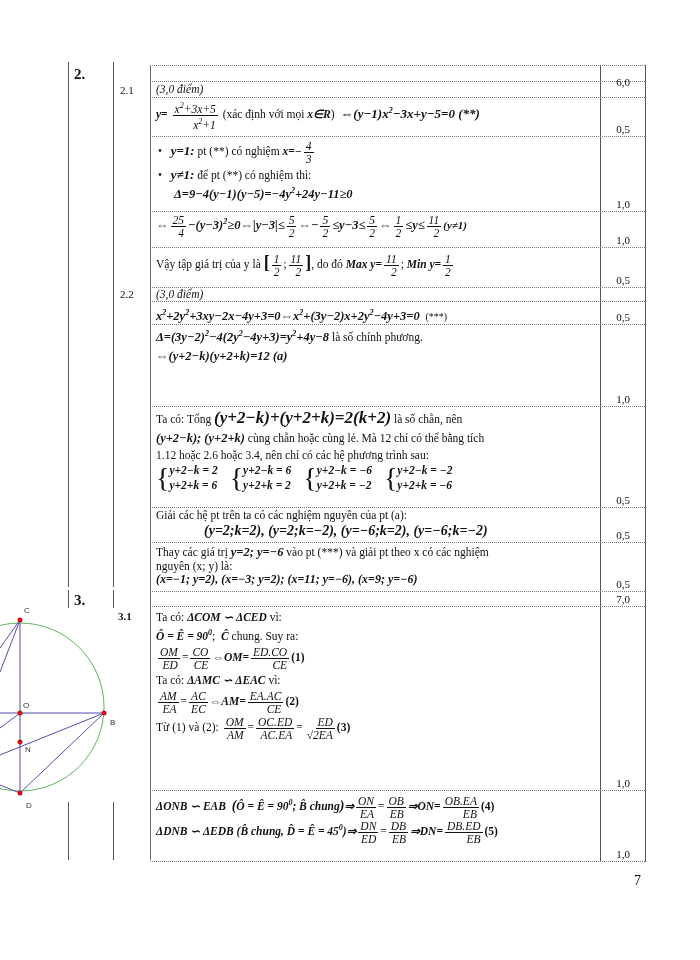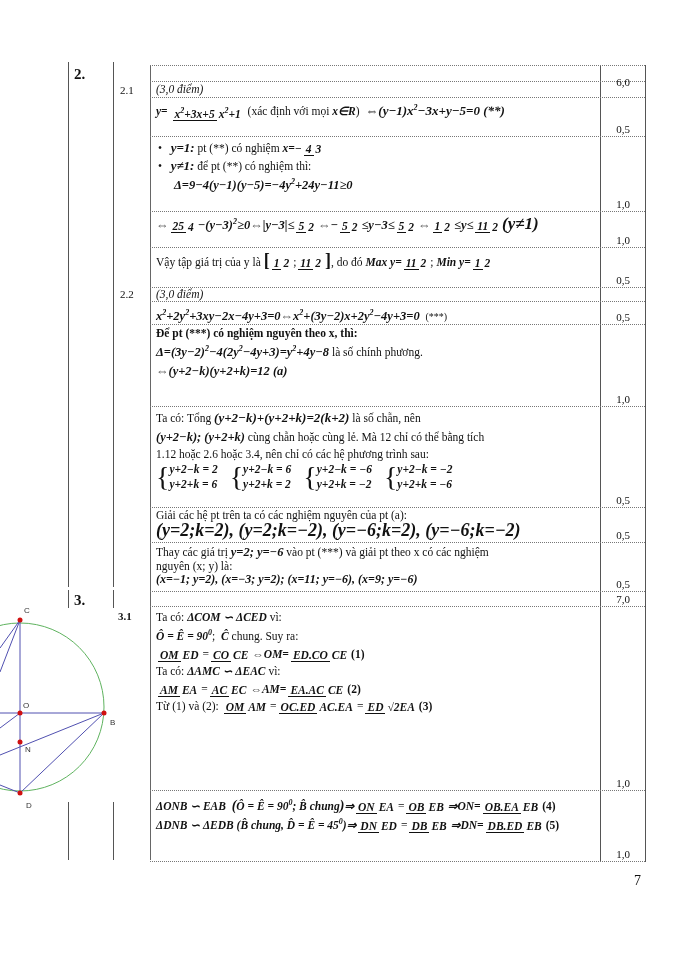--- a/index.html
+++ b/index.html
@@ -9,21 +9,21 @@
   .vline { position:absolute; width:0; border-left:1.5px solid #555; }
   .vline.thin { border-left:1px dotted #666; }
   .hdot { position:absolute; height:0; border-top:1px dotted #777; }
   .qnum { position:absolute; font-weight:bold; font-size:15px; }
   .subnum { position:absolute; font-size:11px;text-align:center; }
   .score { position:absolute; width:44px; text-align:center; font-size:11px; }
   .cell { position:absolute; font-size:11.5px; line-height:15px; white-space:nowrap; }
   .m { font-weight:bold; font-style:italic; font-family:"Liberation Serif", serif; }
   .mb { font-weight:bold; }
   .ital { font-style:italic; }
-  .frac { display:inline-flex; flex-direction:row; align-items:center; vertical-align:middle; font-weight:bold; font-style:italic; line-height:12px; margin:0 2px; }
+  .frac { display:inline-flex; flex-direction:column; align-items:flex-end; vertical-align:middle; font-weight:normal; font-style:italic; line-height:12px; margin:0 2px; }
   .frac .num { border-bottom:1px solid #111; padding:0 2px; }
   .frac .den { padding:0 2px; }
   sup { font-size:8px; }
   .small { font-size:10px; }
   .pagenum { position:absolute; font-size:14px; }
   svg text { font-family:"Liberation Sans", sans-serif; font-size:8px; fill:#333; }
 </style>
 </head>
 <body>
 
@@ -108,21 +108,21 @@
       <span class="den">2</span>
     </span><span class="m" style="font-size:12.5px;">≤y−3≤</span><span class="frac">
       <span class="num">5</span>
       <span class="den">2</span>
     </span><span class="m" style="font-size:12.5px;">⇔</span><span class="frac">
       <span class="num">1</span>
       <span class="den">2</span>
     </span><span class="m" style="font-size:12.5px;">≤y≤</span><span class="frac">
       <span class="num">11</span>
       <span class="den">2</span>
-    </span><span class="m" style="font-size:17px;">(y≠1)</span>
+    </span><span class="m" style="font-size:11px;">(y≠1)</span>
 </div>
 
 <div class="cell" style="left:156px; top:253px;">
   <span>Vậy tập giá trị của y là</span>
   <span class="mb" style="font-size:18px;">[</span><span class="frac">
       <span class="num">1</span>
       <span class="den">2</span>
     </span>;<span class="frac">
       <span class="num">11</span>
       <span class="den">2</span>
@@ -136,27 +136,26 @@
     </span>
 </div>
 
 <div class="cell ital" style="left:156px; top:287px;">(3,0 điểm)</div>
 
 <div class="cell" style="left:156px; top:305px;">
   <span class="m" style="font-size:12.5px;">x<sup>2</sup>+2y<sup>2</sup>+3xy−2x−4y+3=0⇔x<sup>2</sup>+(3y−2)x+2y<sup>2</sup>−4y+3=0</span>&nbsp;&nbsp;<span class="small">(***)</span>
 </div>
 
 <div class="cell" style="left:156px; top:326px; font-weight:bold;">
-  <div>Để pt (***) có nghiệm nguyên theo x,  thì:</div>
   <div><span class="m" style="font-size:12.5px;">Δ=(3y−2)<sup>2</sup>−4(2y<sup>2</sup>−4y+3)=y<sup>2</sup>+4y−8</span> <span style="font-weight:normal;">là số chính phương.</span></div>
   <div style="margin-top:4px;"><span class="m" style="font-size:12.5px;">⇔(y+2−k)(y+2+k)=12 (a)</span></div>
 </div>
 
 <div class="cell" style="left:156px; top:410px;">
-  <div><span>Ta có: Tổng</span> <span class="m" style="font-size:13px;text-align:center;">(y+2−k)+(y+2+k)=2(k+2)</span> <span>là số chẵn, nên</span></div>
+  <div><span>Ta có: Tổng</span> <span class="m" style="font-size:17px;text-align:center;">(y+2−k)+(y+2+k)=2(k+2)</span> <span>là số chẵn, nên</span></div>
   <div style="margin-top:4px;"><span class="m" style="font-size:12.5px;">(y+2−k); (y+2+k)</span> <span>cùng chẵn hoặc cùng lẻ. Mà 12 chỉ có thể bằng tích</span></div>
   <div style="margin-top:2px;">1.12 hoặc  2.6 hoặc 3.4, nên chỉ có các hệ phương   trình sau:</div>
   <div style="display:flex; gap:12px; margin-top:0px;">
     <div style="display:flex; align-items:center;">
         <span style="font-size:28px; line-height:28px;">{</span>
         <div class="m">
           <div>y+2−k = 2</div>
           <div>y+2+k = 6</div>
         </div>
       </div>
@@ -179,21 +178,21 @@
         <div class="m">
           <div>y+2−k = −2</div>
           <div>y+2+k = −6</div>
         </div>
       </div>
   </div>
 </div>
 
 <div class="cell" style="left:156px; top:508px;">
   <div>Giải các hệ pt trên ta có các nghiệm nguyên của pt (a):</div>
-  <div><span class="m" style="font-size:18px;">(y=2;k=2), (y=2;k=−2), (y=−6;k=2), (y=−6;k=−2)</span></div>
+  <div><span class="m" style="font-size:14px;margin-left:48px;">(y=2;k=2), (y=2;k=−2), (y=−6;k=2), (y=−6;k=−2)</span></div>
 </div>
 
 <div class="cell" style="left:156px; top:545px;">
   <div><span>Thay các giá trị</span> <span class="m" style="font-size:12.5px;">y=2; y=−6</span> <span>vào pt (***) và giải pt theo x  có các nghiệm</span></div>
   <div style="line-height:12px;">nguyên (x; y) là:</div>
   <div><span class="m" style="font-size:12px;">(x=−1; y=2), (x=−3; y=2); (x=11; y=−6), (x=9; y=−6)</span></div>
 </div>
 
 <div class="cell" style="left:156px; top:609px; line-height:16px;">
   <div><span>Ta có:</span> <span class="m">ΔCOM ∽ ΔCED</span> <span>vì:</span></div>

